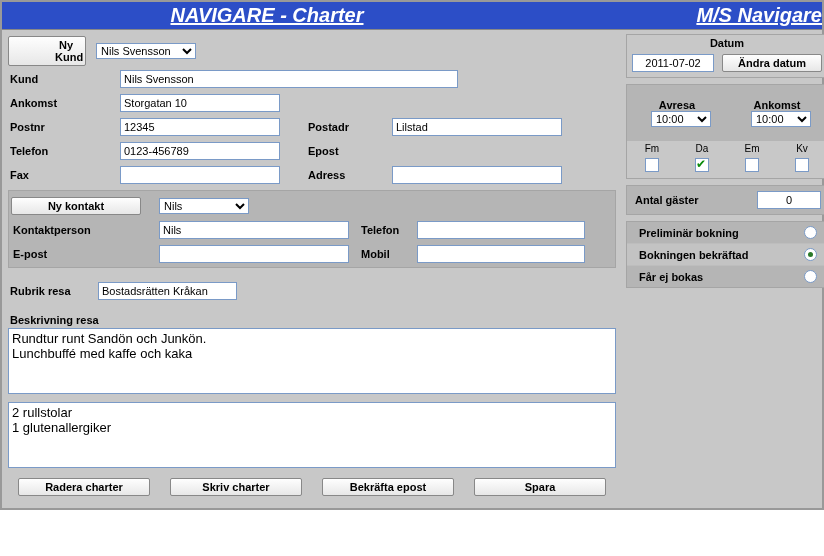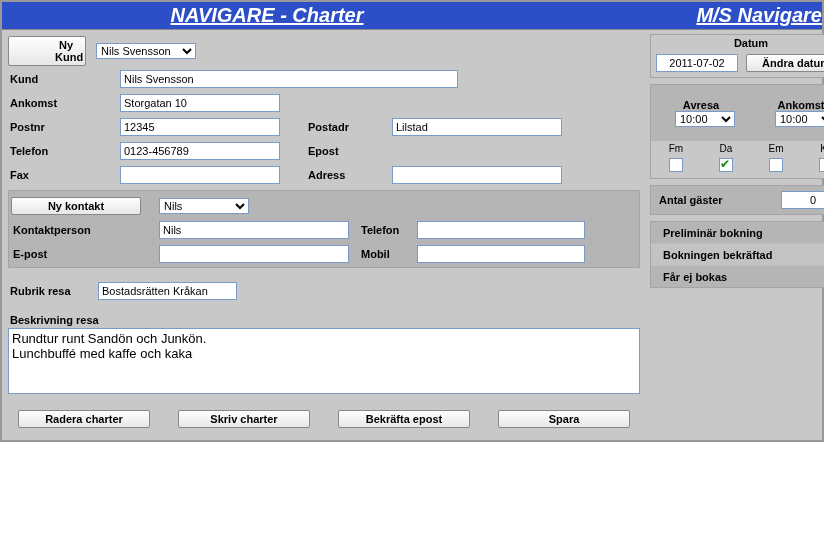--- a/index.html
+++ b/index.html
@@ -102,21 +102,21 @@
     height: 66px;
     font-family: Verdana, Arial, sans-serif;
     font-size: 13px;
     border: 1px solid #7a9ac7;
     background: #fff;
     resize: none;
     padding: 2px 3px;
   }
   .bottom-btns {
     display: flex;
-    gap: 28px;
+    gap: 20px;
     justify-content: center;
     padding: 8px 10px 6px 10px;
   }
   .bottom-btns .btn { width: 132px; }
   
   .rpanel {
     border: 1px solid #a5a5a5;
     background: #c8c8c8;
     margin-bottom: 6px;
   }
@@ -280,20 +280,22 @@
       </div>
 
       <div class="sep"></div>
 
       <div class="subhead">Beskrivning resa</div>
       <textarea class="ta" style="">Rundtur runt Sandön och Junkön.
 Lunchbuffé med kaffe och kaka</textarea>
 
       <div class="sep"></div>
 
+      <textarea class="ta" style="">2 rullstolar
+1 glutenallergiker</textarea>
 
       <div class="bottom-btns">
         <button class="btn">Radera charter</button>
         <button class="btn">Skriv charter</button>
         <button class="btn">Bekräfta epost</button>
         <button class="btn">Spara</button>
       </div>
     </div>
 
     <div class="right-col">

